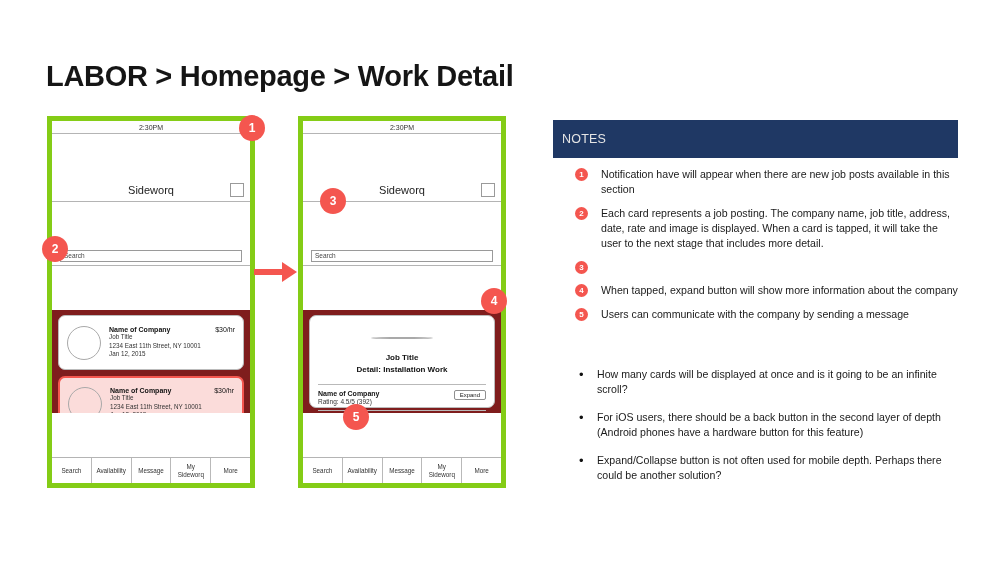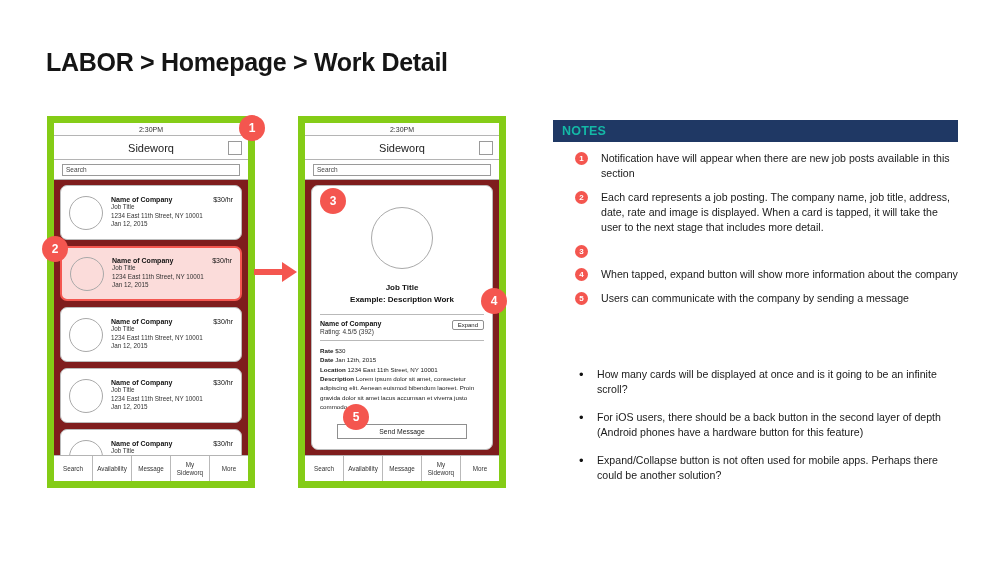--- a/index.html
+++ b/index.html
@@ -7,31 +7,31 @@
     width: 1000px; height: 563px;
     background: #ffffff;
     font-family: "Liberation Sans", sans-serif;
     color: #111;
     overflow: hidden;
   }
   .page { position: relative; width: 1000px; height: 563px; }
 
   
   .page-title {
-    position: absolute; left: 46px; top: 48px;
-    font-size: 25px; font-weight: 700; letter-spacing: -0.3px;
+    position: absolute; left: 46px; top: 60px;
+    font-size: 29px; font-weight: 700; letter-spacing: -0.3px;
     color: #151515; white-space: nowrap;
   }
 
   
   .phone {
     position: absolute;
     background: #ffffff;
-    border: 7px solid #84cc16;
-    display: flex; flex-direction: column;
+    border: 5px solid #84cc16;
+    display: flex; flex-direction: column; gap: 44px;
   }
   #phone-1 { left: 47px; top: 116px; width: 208px; height: 372px; }
   #phone-2 { left: 298px; top: 116px; width: 208px; height: 372px; }
 
   .statusbar {
     height: 13px; flex: 0 0 13px;
     border-bottom: 1px solid #b4b4b4;
     display: flex; align-items: center; justify-content: center;
     font-size: 7px; color: #333; background: #fdfdfd;
   }
@@ -155,23 +155,23 @@
     border-top: 10px solid transparent;
     border-bottom: 10px solid transparent;
     border-left: 15px solid #F4564F;
   }
 
   
   .panel { position: absolute; }
   #notes-panel { left: 553px; top: 120px; width: 405px; }
   #issues-panel { left: 553px; top: 355px; width: 405px; }
   .panel-head {
-    background: #1F3864; color: #14b8a6;
-    font-size: 12.5px; font-weight: 700; letter-spacing: 0.2px;
-    padding: 4px 9px;
+    background: #1F3864; color: #e5e5e5;
+    font-size: 12.5px; font-weight: 400; letter-spacing: 0.2px;
+    padding: 12px 9px;
   }
   .notes-list { padding: 9px 0 0 0; }
   .note-item { display: flex; align-items: flex-start; margin-bottom: 9px; padding-left: 22px; }
   .note-badge {
     flex: 0 0 13px; width: 13px; height: 13px; border-radius: 50%;
     background: #F4564F; color: #fff; font-size: 8px; font-weight: 700;
     display: flex; align-items: center; justify-content: center;
     margin-right: 13px; margin-top: 1px;
   }
   .note-text { font-size: 10.6px; line-height: 1.42; color: #1a1a1a; }
@@ -283,21 +283,21 @@
     </div>
     <div class="searchbar">
       <div class="search-input">Search</div>
     </div>
     <div class="phone-body">
       <div class="detail-wrap">
         <div class="detail-card">
           <div class="detail-avatar"></div>
           <div class="detail-title">
             <div>Job Title</div>
-            <div>Example: Description Work</div>
+            <div>Detail: Installation Work</div>
           </div>
           <div class="detail-sep"></div>
           <div class="detail-head">
             <div>
               <div class="detail-company">Name of Company</div>
               <div class="detail-rating">Rating: 4.5/5 (392)</div>
             </div>
             <div class="expand-btn">Expand</div>
           </div>
           <div class="detail-sep2"></div>
@@ -366,18 +366,18 @@
         <div class="issue-item">
           <div class="issue-bullet">•</div>
           <div class="issue-text">How many cards will be displayed at once and is it going to be an infinite scroll?</div>
         </div>
         <div class="issue-item">
           <div class="issue-bullet">•</div>
           <div class="issue-text">For iOS users, there should be a back button in the second layer of depth (Android phones have a hardware button for this feature)</div>
         </div>
         <div class="issue-item">
           <div class="issue-bullet">•</div>
-          <div class="issue-text">Expand/Collapse button is not often used for mobile apps. Perhaps there could be another solution?</div>
+          <div class="issue-text">Expand/Collapse button is not often used for mobile depth. Perhaps there could be another solution?</div>
         </div>
       </div>
   </div>
 
 </div>
 
 </body></html>

